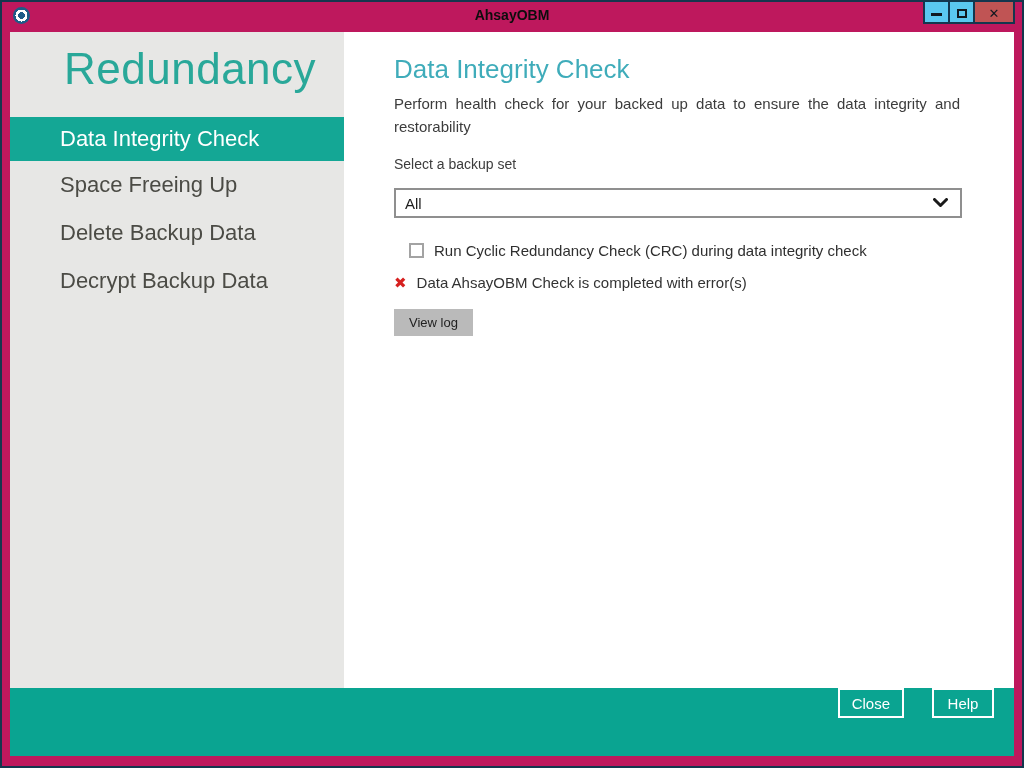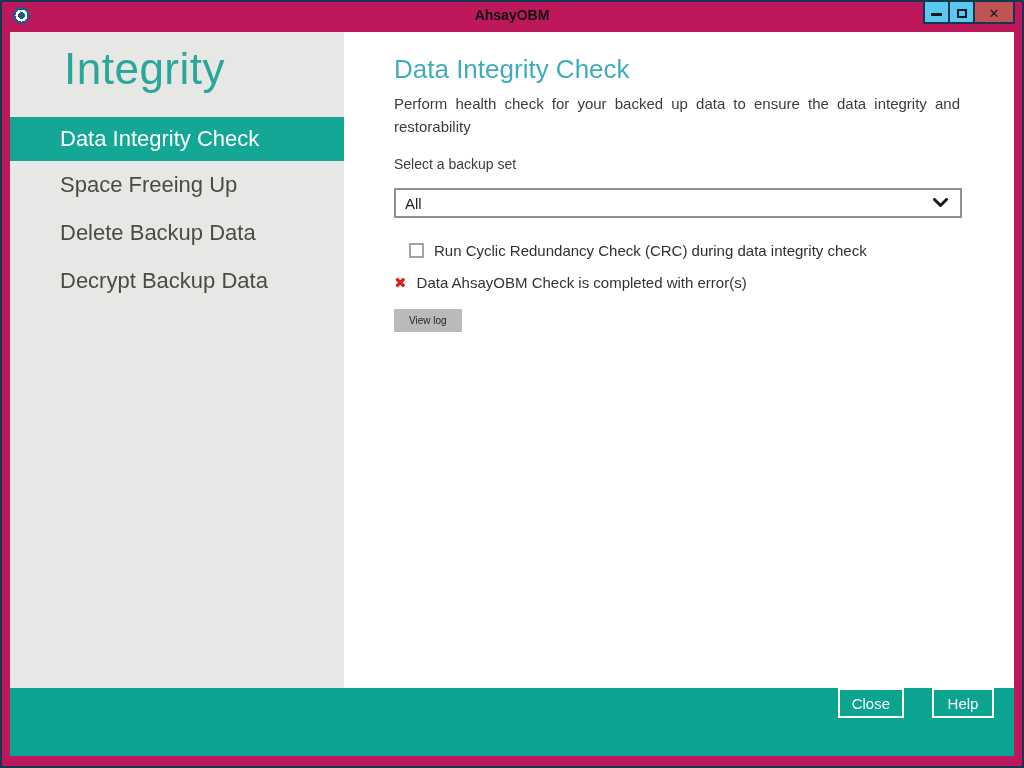--- a/index.html
+++ b/index.html
@@ -97,21 +97,21 @@
   }
   .check-label { font-size: 15px; color: #2F2F2F; }
   .status-row { margin-top: 15px; display: flex; align-items: center; gap: 10px; }
   .status-x { color: #D6201F; font-weight: 800; font-size: 15px; line-height: 1; }
   .status-text { font-size: 15px; color: #333333; }
   .viewlog-btn {
     margin-top: 18px;
     display: inline-block;
     padding: 6px 15px;
     background: #BABABA; border: none;
-    font-family: inherit; font-size: 10px; color: #222222;
+    font-family: inherit; font-size: 13px; color: #222222;
     cursor: pointer;
   }
 
   
   .bottombar {
     height: 68px; background: #0AA491;
     display: flex; align-items: flex-start; justify-content: flex-end;
     gap: 28px; padding-right: 20px;
   }
   .footer-btn {
@@ -140,21 +140,21 @@
       <div class="win-btn close">
         <span class="glyph-close">✕</span>
       </div>
     </div>
   </div>
 
   <div class="main">
     <div class="body-row">
 
       <div class="sidebar">
-        <div class="sidebar-heading">Integrity</div>
+        <div class="sidebar-heading">Redundancy</div>
         <div class="nav">
           <div class="nav-item selected">
             <span>Data Integrity Check</span>
           </div>
           <div class="nav-item">
             <span>Space Freeing Up</span>
           </div>
           <div class="nav-item">
             <span>Delete Backup Data</span>
           </div>

